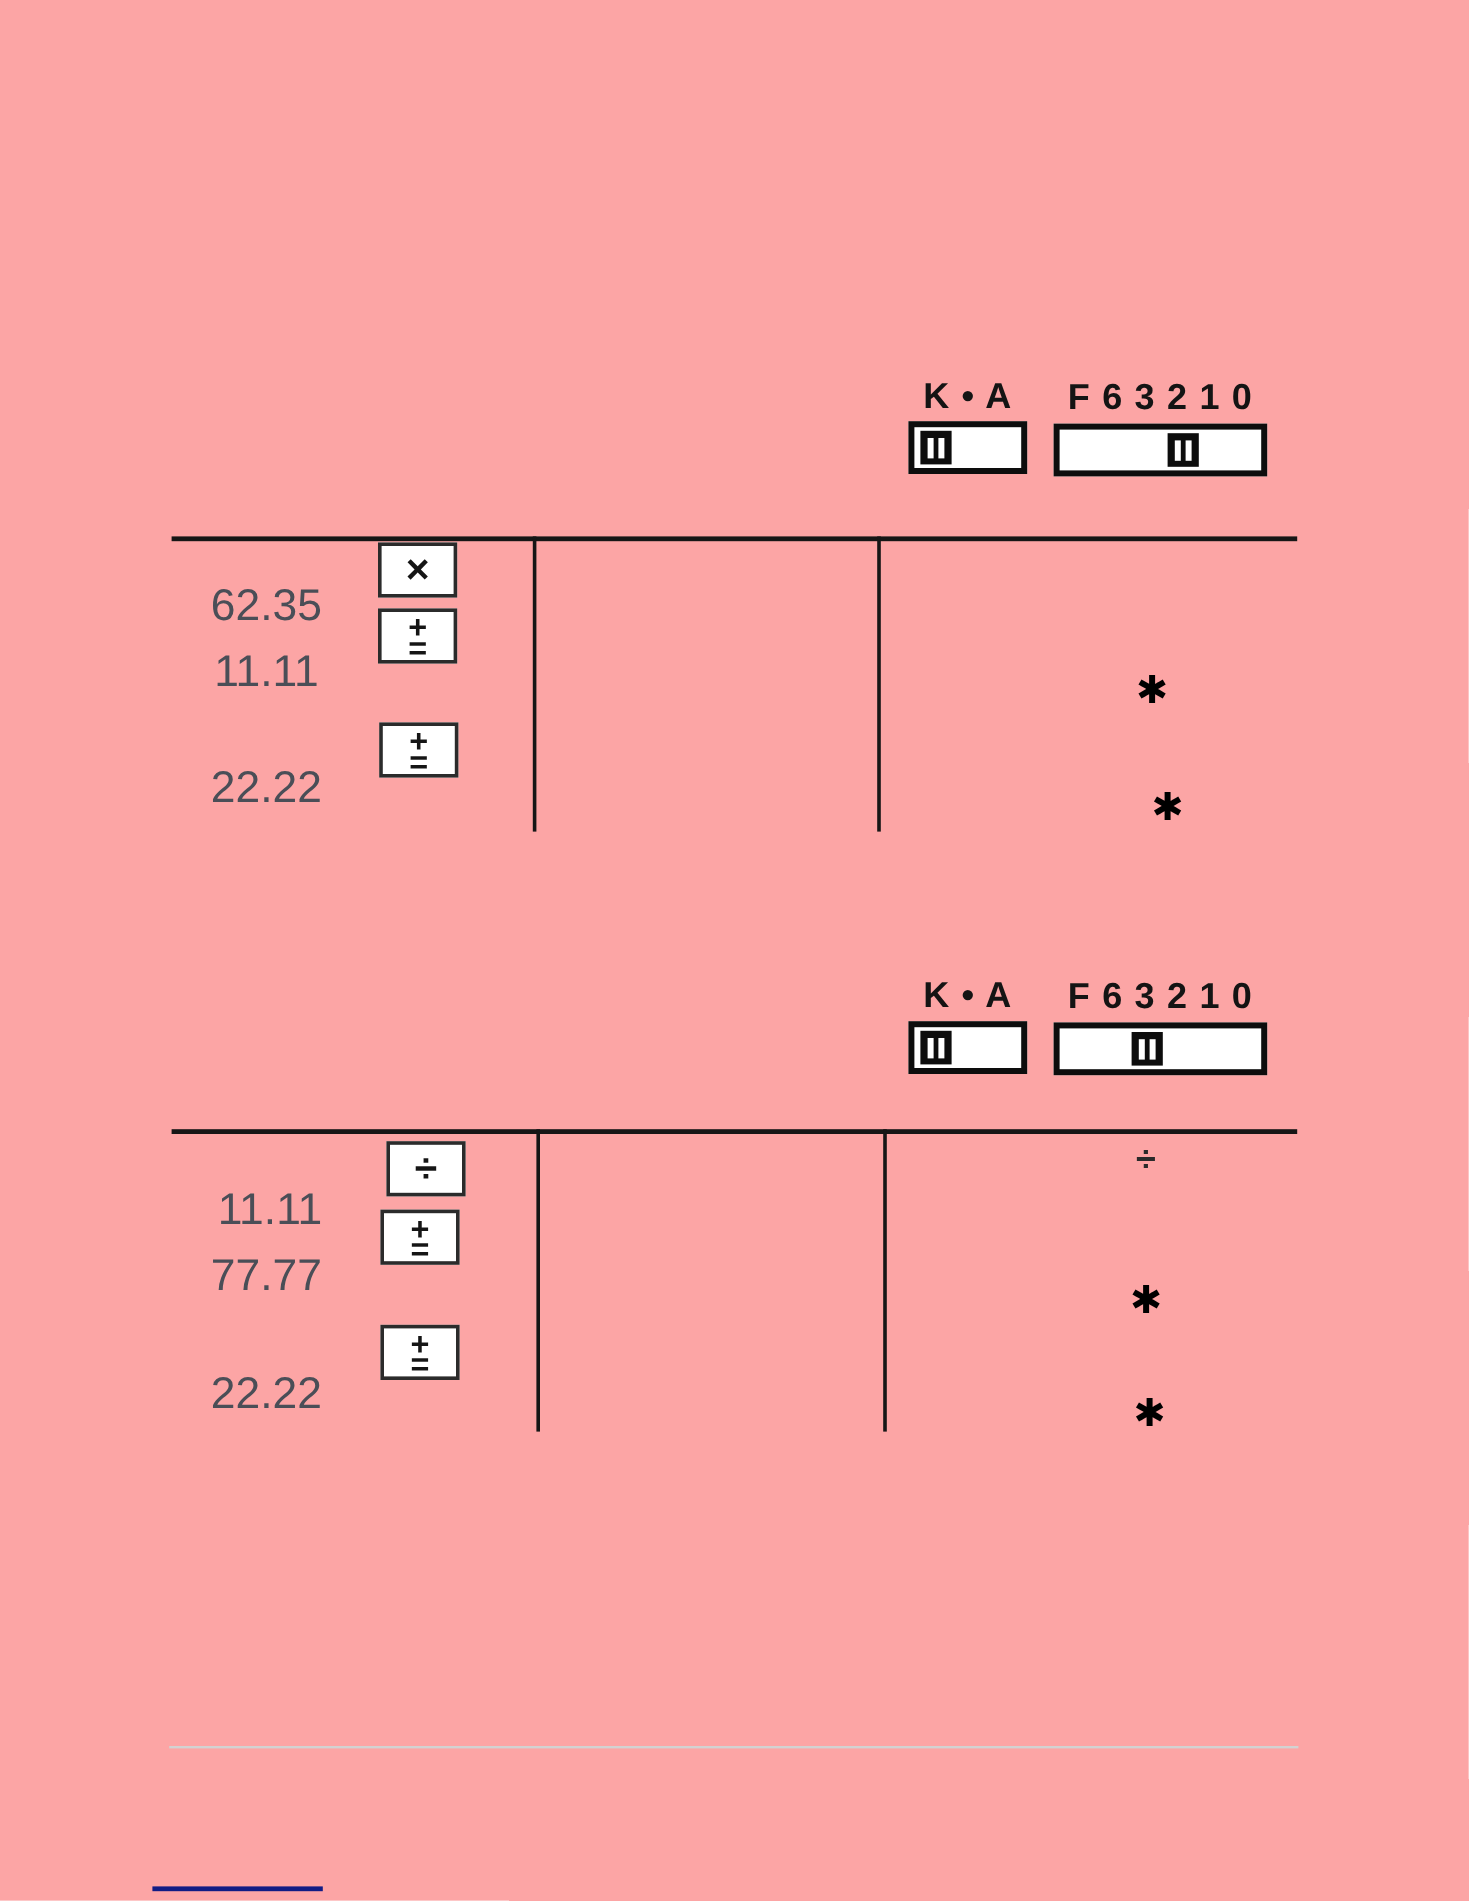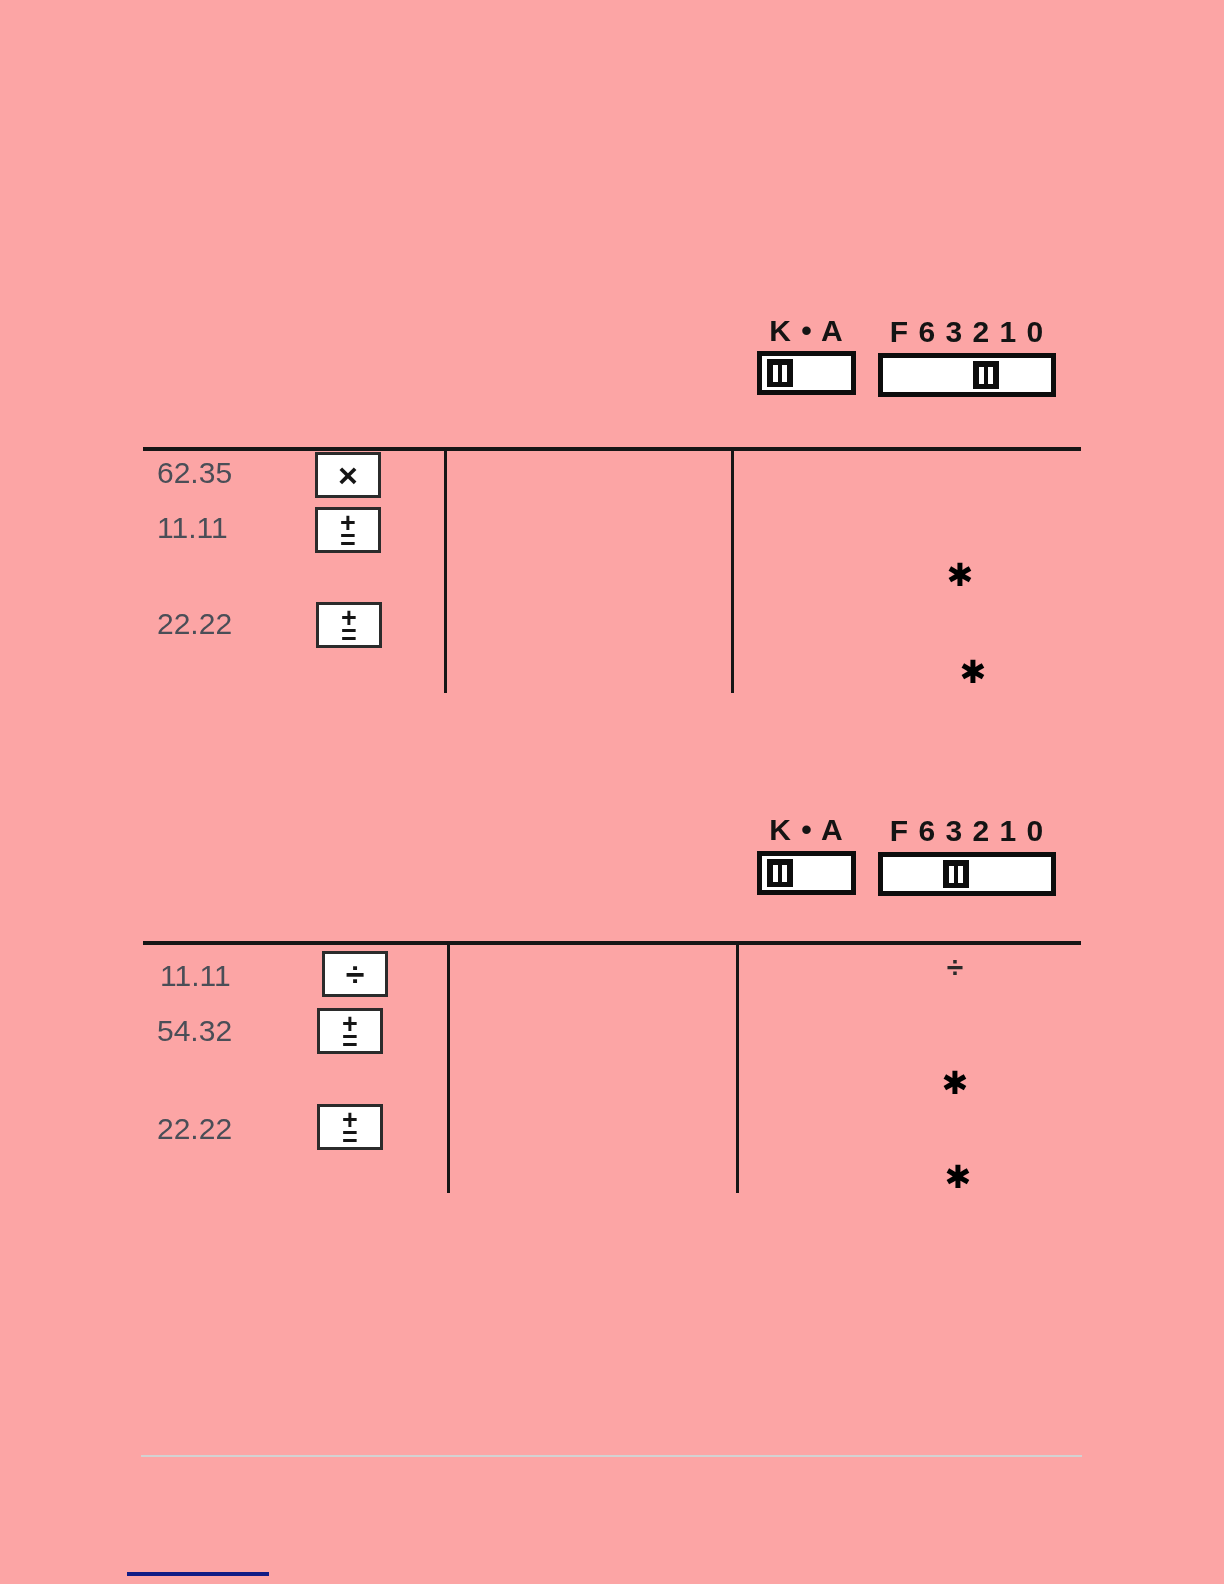--- a/index.html
+++ b/index.html
@@ -41,26 +41,27 @@
   }
   .slider .slit{width:5px;height:17px;background:#ffffff;}
   .pos-k .slider{left:5px;}
   .pos-2 .slider{left:90px;}
   .pos-3 .slider{left:60px;}
 
   
   .hline{background:#161616;height:4px;}
   .vline{background:#161616;width:3px;}
   .num{
-    font-size:30px;
+    font-size:37px;
     line-height:1;
     color:#4a4e57;
-    text-align:left;
+    text-align:center;
     width:130px;
     letter-spacing:0px;
+    margin-top:28px;
   }
   .key{
     box-sizing:border-box;
     width:66px;height:46px;
     border:3px solid #2b2b2b;
     background:#ffffff;
     display:flex;
     align-items:center;
     justify-content:center;
     font-weight:bold;
@@ -162,21 +163,21 @@
 
   <div class="abs hline" style="left:143px;top:941px;width:938px;"></div>
   <div class="abs vline" style="left:447px;top:941px;height:252px;"></div>
   <div class="abs vline" style="left:736px;top:941px;height:252px;"></div>
 
   <div class="abs num" style="left:160px;top:961px;">11.11</div>
   <div class="abs key" style="left:322px;top:951px;">
     <span>÷</span>
   </div>
 
-  <div class="abs num" style="left:157px;top:1016px;">54.32</div>
+  <div class="abs num" style="left:157px;top:1016px;">77.77</div>
   <div class="abs key key-stack" style="left:317px;top:1008px;">
     <span>+</span>
     <span>=</span>
   </div>
 
   <div class="abs num" style="left:157px;top:1114px;">22.22</div>
   <div class="abs key key-stack" style="left:317px;top:1104px;">
     <span>+</span>
     <span>=</span>
   </div>

